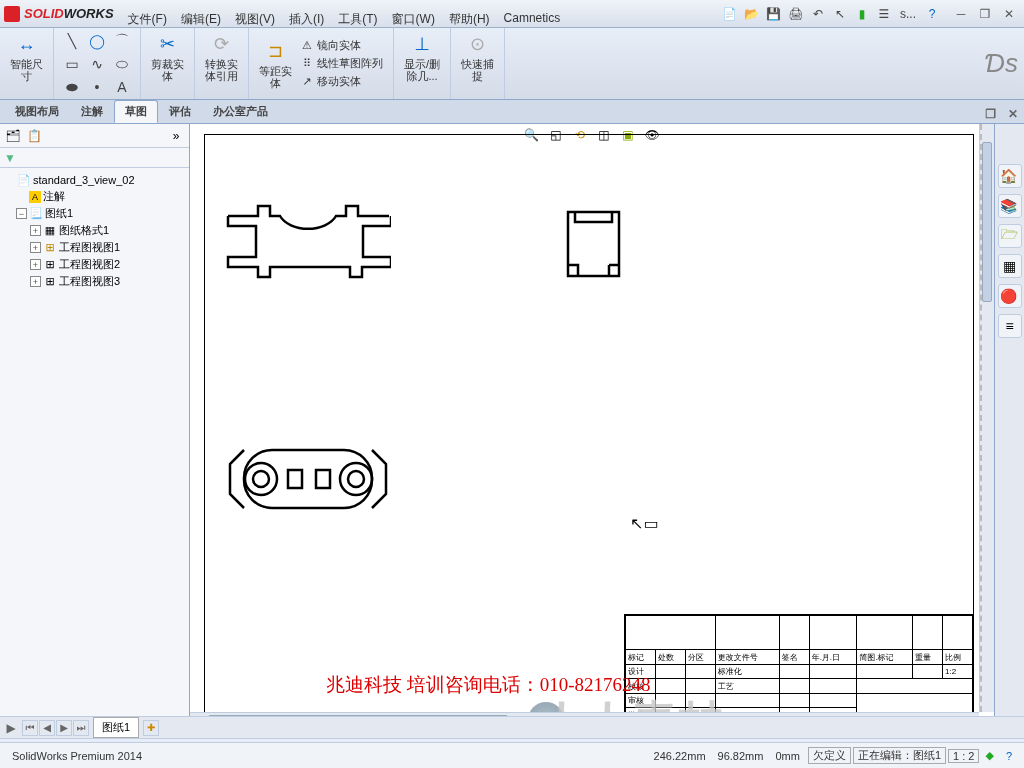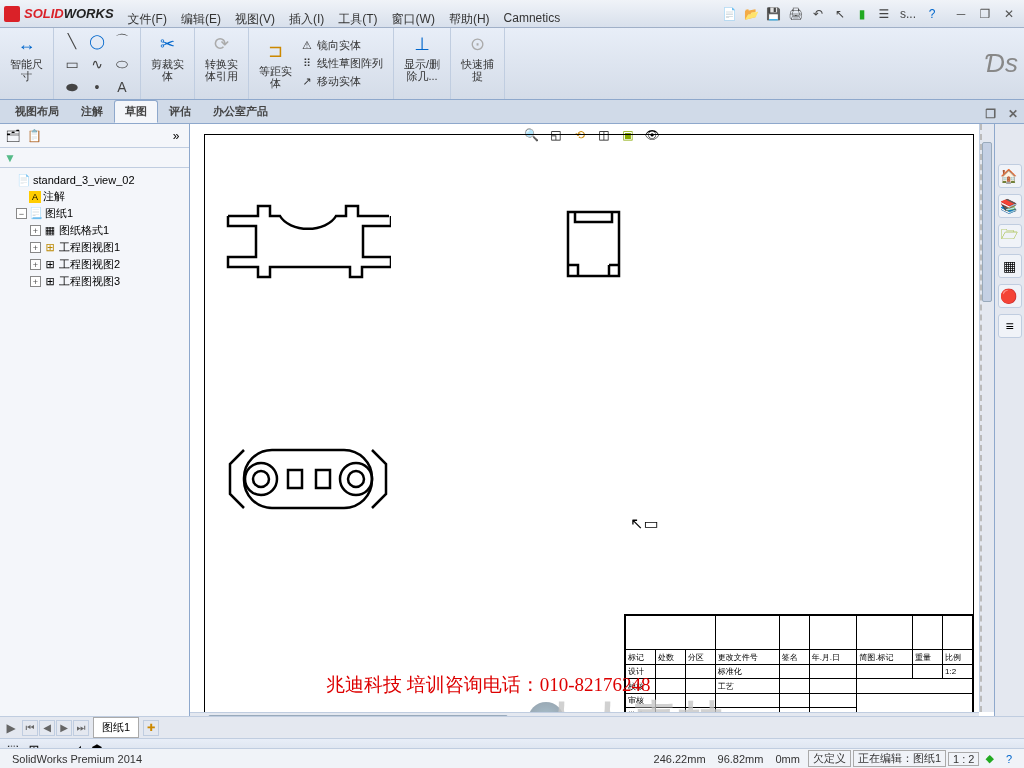--- a/index.html
+++ b/index.html
@@ -87,21 +87,21 @@
 .sheetbar { height: 22px; background: #e4e8f0; display: flex; align-items: center; padding: 0 4px; gap: 4px; border-top: 1px solid #c0cde0; position: absolute; bottom:30px; left:0; right:0; }
 .sheetbar .nav { display: flex; gap: 1px; }
 .sheetbar .nav-btn { width: 16px; height: 16px; display: flex; align-items: center; justify-content: center; font-size: 10px; color: #666; cursor: pointer; border: 1px solid #c0cde0; }
 .sheetbar .sheet-tab { padding: 2px 8px; background: #fff; border: 1px solid #aaa; font-size: 11px; cursor: pointer; }
 
 
 .quickbar { height: 22px; background: linear-gradient(#e8eef8,#d4dce8); display:flex; align-items:center; padding: 0 4px; gap:3px; border-top:1px solid #c0cde0; position:absolute; bottom:8px; left:0; right:0;}
 .quickbar .qb { width:18px;height:18px;display:flex;align-items:center;justify-content:center;cursor:pointer;font-size:13px;}
 
 
-.statusbar { position: absolute; bottom: 0; left:0; right:0; height: 20px; background: #f0f3f8; border-top: 1px solid #c0cde0; display: flex; align-items: center; padding: 0 6px; font-size: 11px; color: #333; }
+.statusbar { position: absolute; bottom: 0; left:0; right:0; height: 26px; background: #f0f3f8; border-top: 1px solid #c0cde0; display: flex; align-items: center; padding: 0 6px; font-size: 11px; color: #333; }
 .statusbar .sseg { padding: 0 6px; }
 .statusbar .sp { flex: 1; }
 .statusbar .sbox { border: 1px solid #aaa; padding: 0 4px; margin-left: 2px; }
 
 svg { display: block; }
 </style>
 </head>
 <body>
 
 <div class="titlebar">

